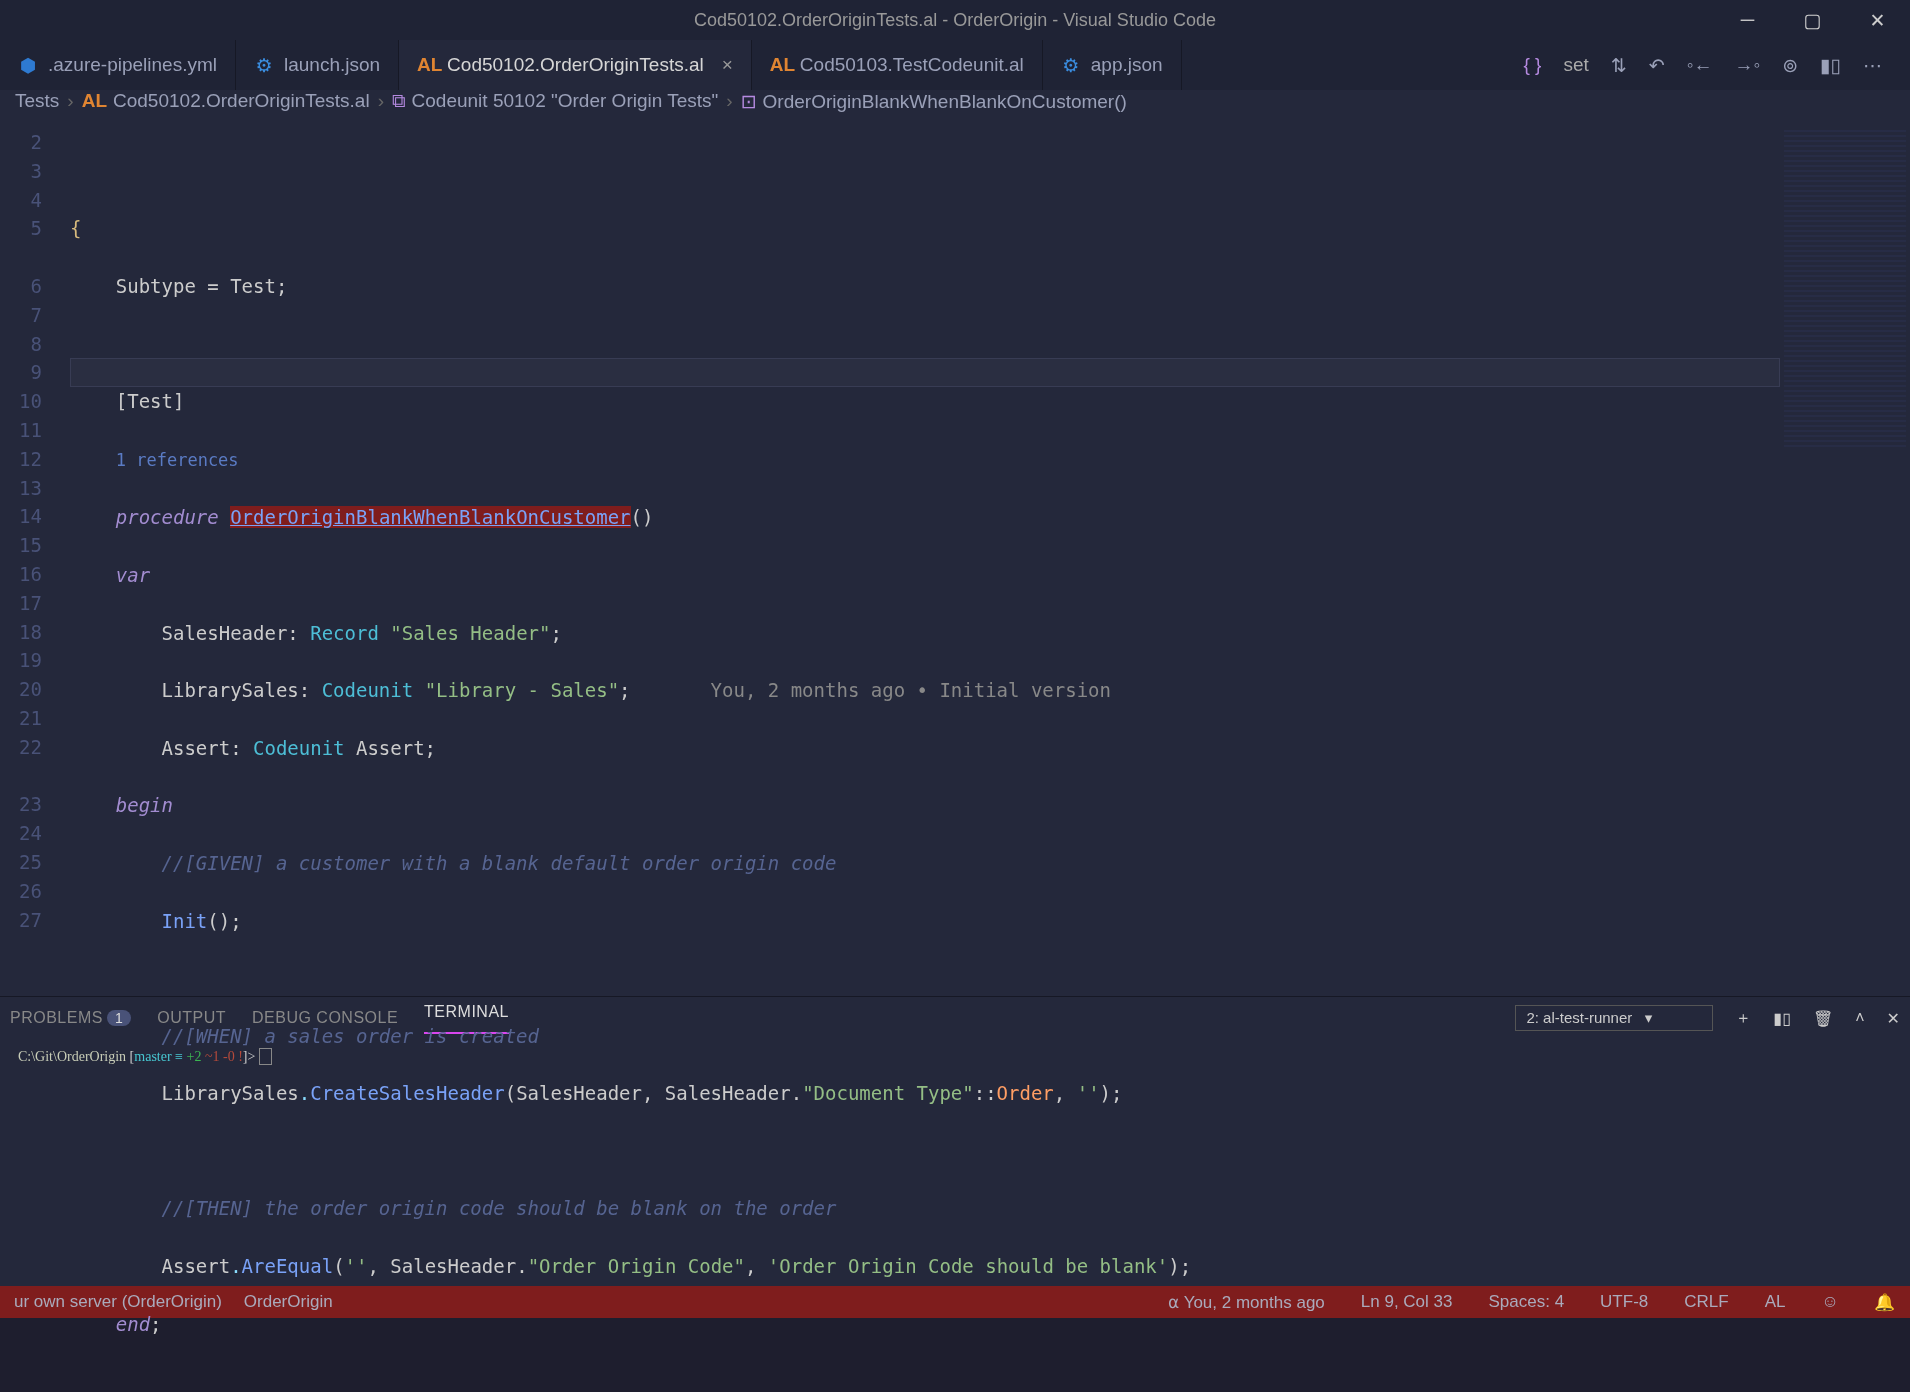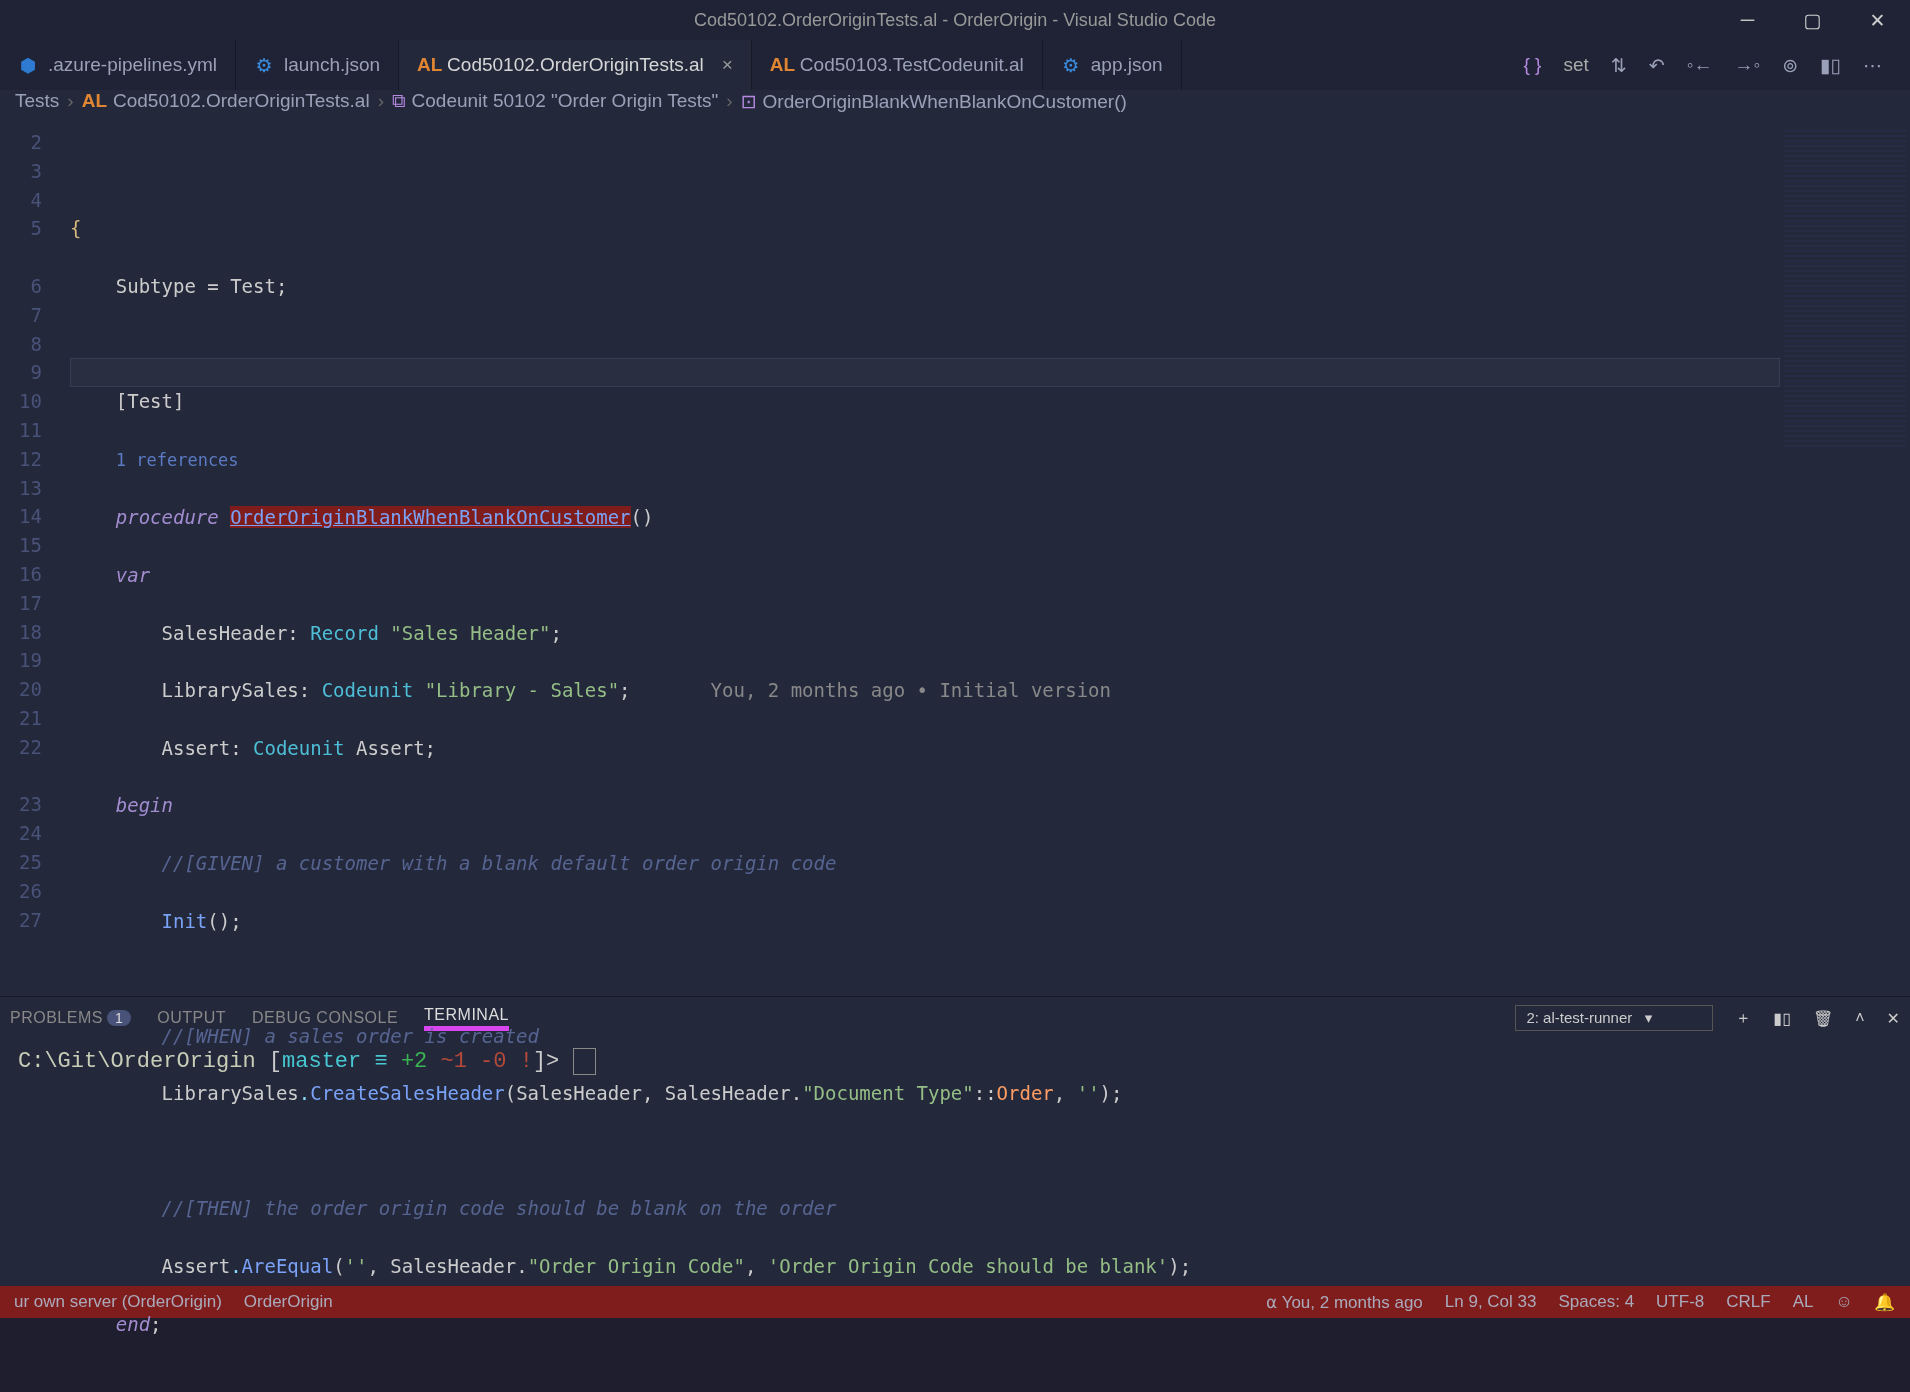--- a/index.html
+++ b/index.html
@@ -132,51 +132,51 @@
 }
 .panel-tabs {
   height: 42px;
   display: flex;
   align-items: center;
   padding: 0 10px;
   gap: 26px;
   font-size: 16px;
 }
 .panel-tab { color: #888; text-transform: uppercase; letter-spacing: 0.5px; cursor:pointer; }
-.panel-tab.active { color: #ddd; border-bottom: 5px solid #d946ef; padding-bottom:2px; }
+.panel-tab.active { color: #ddd; border-bottom: 2px solid #d946ef; padding-bottom:11px; }
 .badge { background:#495278; border-radius:10px; padding:0 8px; font-size:14px; color:#ddd; margin-left:4px; }
 .panel-right {
   margin-left: auto;
   display:flex;
   align-items:center;
   gap:22px;
 }
 .term-select {
   border:1px solid #555;
   background:transparent;
   color:#ccc;
   padding:3px 60px 3px 10px;
   font-size:15px;
 }
 .terminal-body {
-  font-family: Liberation Mono, monospace;
+  font-family: Liberation Serif, serif;
   padding: 10px 18px;
-  font-size: 22px;
+  font-size: 14px;
 }
 .statusbar {
   height: 32px;
   background: #7f1d1d;
   display:flex;
   align-items:center;
   font-size:17px;
   color:#aab;
   padding: 0 14px;
   gap: 22px;
 }
-.statusbar .right { margin-left:auto; display:flex; gap:22px; }
+.statusbar .right { margin-left:auto; display:flex; gap:36px; }
 .col-al { color:#E08532; font-weight:600; }
 .col-vs { color:#3a8de0; }
 .col-yml { color:#2e7ad1; }
 .symbol-ic { color:#b58ae0; }
 .current-line {
   position:absolute;
   left:0; right:0;
   height:28.8px;
   background:rgba(255,255,255,0.03);
   border:1px solid rgba(120,130,170,0.18);

